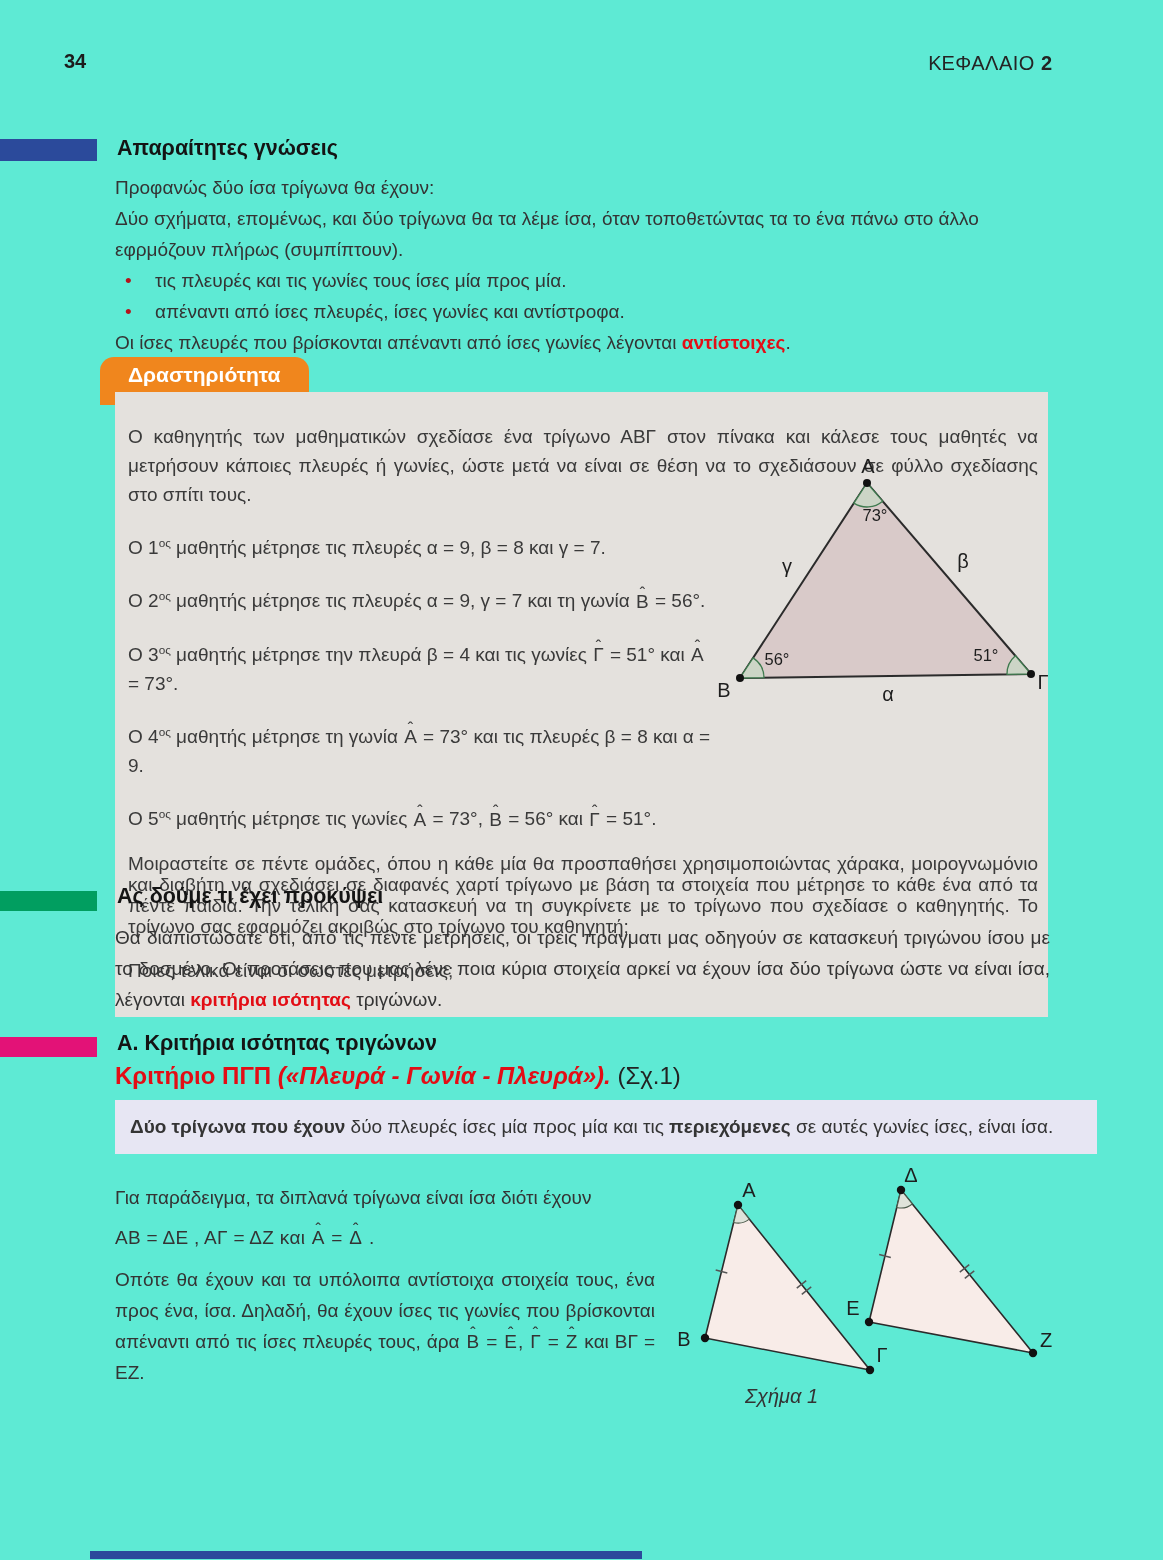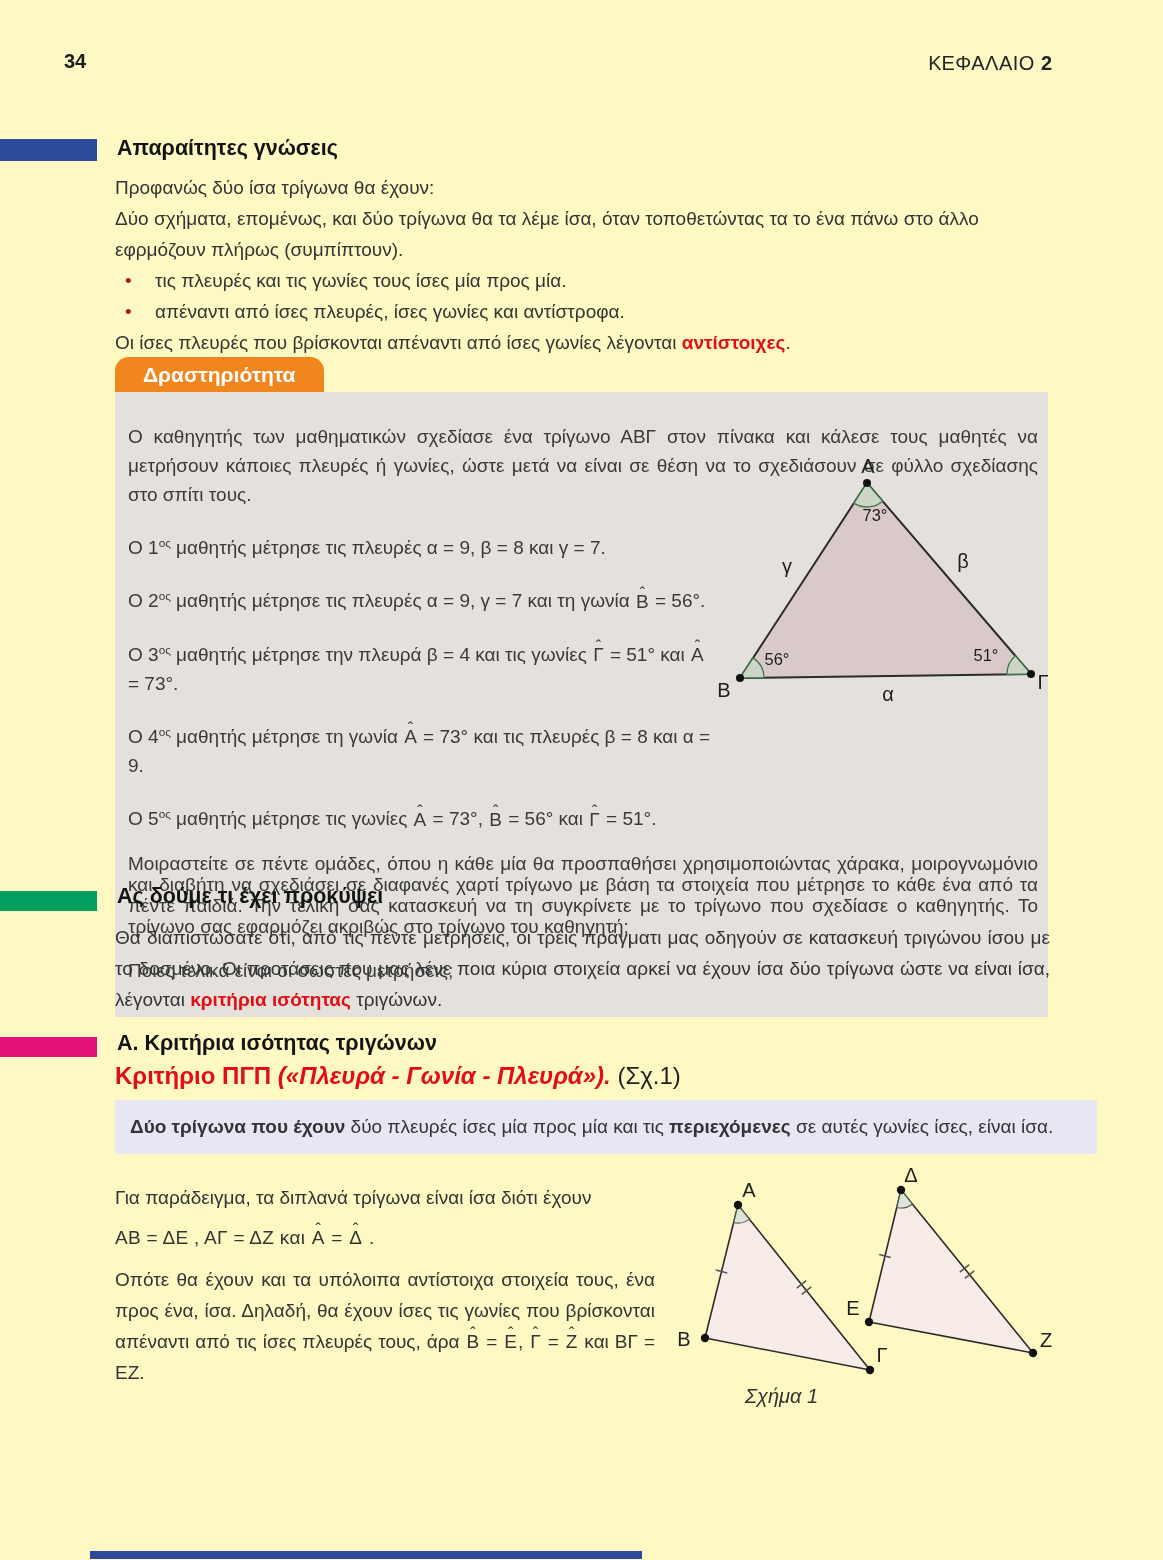--- a/index.html
+++ b/index.html
@@ -1,18 +1,18 @@
 <!DOCTYPE html>
 <html lang="el" style="--accent_blue: #2b4a9b; --accent_green: #019e60; --accent_magenta: #e31277; --badge_orange: #f0861d; --red_text: #e30d15; --activity_bg: #e4e1dd; --criterion_bg: #e7e6f3; --triangle_activity_fill: #d9cac9; --triangle_figure_fill: #f8ece8; --angle_arc_fill: #ccd5c6; --angle_arc_stroke: #3e7a4e;"><head>
 <meta charset="utf-8">
 <title>Document</title>
 <style>
   html,body{margin:0;padding:0;background:#ffffff;}
   .page{
-    position:relative;width:1163px;height:1560px;margin:0 auto;background:#fef9c3;
+    position:relative;width:1163px;height:1560px;margin:0 auto;background:#5eead4;
     font-family:"Liberation Sans","DejaVu Sans",sans-serif;color:#333333;overflow:hidden;
   }
   
   .pagenum{position:absolute;left:64px;top:50px;font-size:20px;font-weight:bold;color:#1c1c1c;}
   .chapter{position:absolute;right:111px;top:52px;color:#242424;white-space:nowrap;}
   .chap-initial{font-size:20px;}
   .chap-rest{font-size:20px;letter-spacing:.5px;}
   .chap-num{font-size:20px;font-weight:bold;margin-left:6px;}
   
   .bar{position:absolute;left:0;width:97px;}
@@ -30,21 +30,21 @@
   .bullets li::before{content:"•";position:absolute;left:10px;color:#b5121b;font-size:19px;}
   .seg-red-bold{color:var(--red_text);font-weight:bold;}
   .seg-red-bold-italic{color:var(--red_text);font-weight:bold;font-style:italic;}
   .seg-b{font-weight:bold;}
   .seg-sup{font-size:.62em;vertical-align:super;}
   .seg-hat{position:relative;display:inline-block;line-height:1;margin:0 1px;}
   .seg-hat::before{content:"\02C6";position:absolute;left:0;right:0;top:-.44em;text-align:center;font-size:.85em;}
   .just{text-align:justify;}
   
   .badge{
-    position:absolute;left:115px;top:357px;height:48px;line-height:35px;padding:0 28px;
+    position:absolute;left:100px;top:357px;height:48px;line-height:35px;padding:0 28px;
     background:var(--badge_orange);color:#ffffff;font-size:21px;font-weight:bold;
     border-radius:14px 14px 14px 0;
   }
   .activity-box{
     position:absolute;left:115px;top:392px;width:933px;box-sizing:border-box;
     background:var(--activity_bg);padding:11px 10px 13px 13px;
     font-size:19px;line-height:29px;color:#3a3a3a;
   }
   .act-students{width:585px;}
   .act-outro{line-height:21px;margin-top:1px;}

